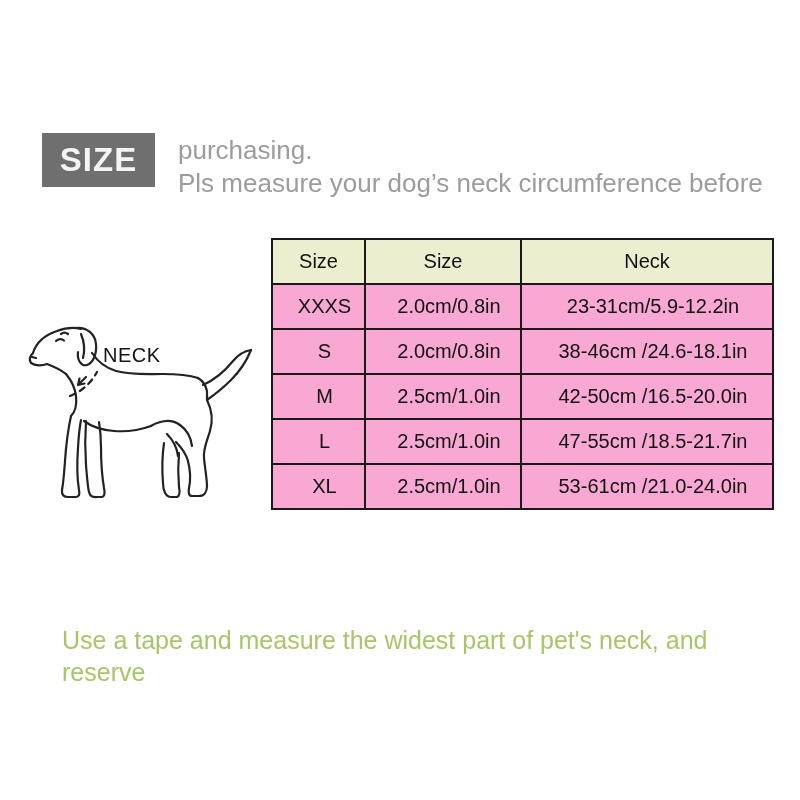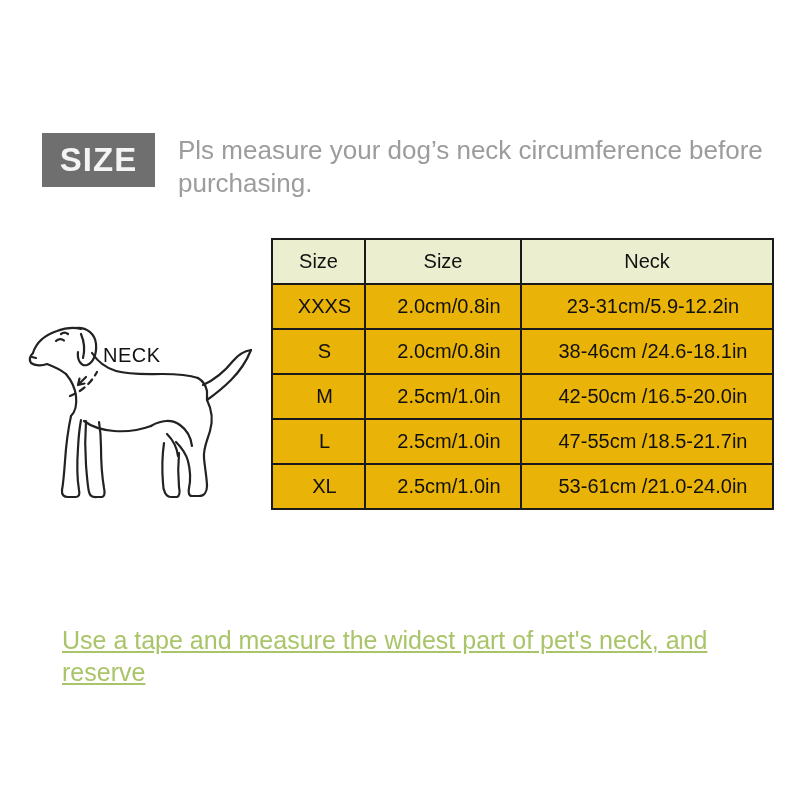--- a/index.html
+++ b/index.html
@@ -24,38 +24,38 @@
   }
   table.size-table{
     position:absolute;left:271px;top:238px;border-collapse:collapse;
     table-layout:fixed;font-size:20px;color:#111;
   }
   table.size-table th,table.size-table td{
     border:2px solid #1a1a1a;text-align:center;vertical-align:middle;
     height:43px;padding:0 4px;font-weight:normal;
   }
   table.size-table th{background:#ecefcf;}
-  table.size-table td{background:#eab308;padding-left:16px;}
+  table.size-table td{background:#f9a8d4;padding-left:16px;}
   col.c-size{width:93px;} col.c-width{width:156px;} col.c-neck{width:252px;}
   .note-text{
     position:absolute;left:62px;top:624px;width:700px;
     color:#a9c469;font-size:25px;line-height:32px;
   }
-  .note-text span{display:block;text-decoration:underline;}
+  .note-text span{display:block;}
 </style>
 </head>
 <body>
 
 <div class="size-badge">
   <span>SIZE</span>
 </div>
 
 <div class="intro-text">
+  <span>purchasing.</span>
   <span>Pls measure your dog’s neck circumference before</span>
-  <span>purchasing.</span>
 </div>
 
 <div class="dog-wrap">
   <svg viewBox="0 0 242 212" fill="none" stroke="#222222" stroke-width="2.2" stroke-linecap="round" stroke-linejoin="round">
 
     <path d="M13,45 C16,35 25,27 37,23 C45,20 54,19 61,21"></path>
 
     <path d="M13,45 C10,48 9,52 11,55 C15,58 22,58 27,56 C35,59 41,62 46,66"></path>
     <path d="M12,49 L16,50"></path>
 

